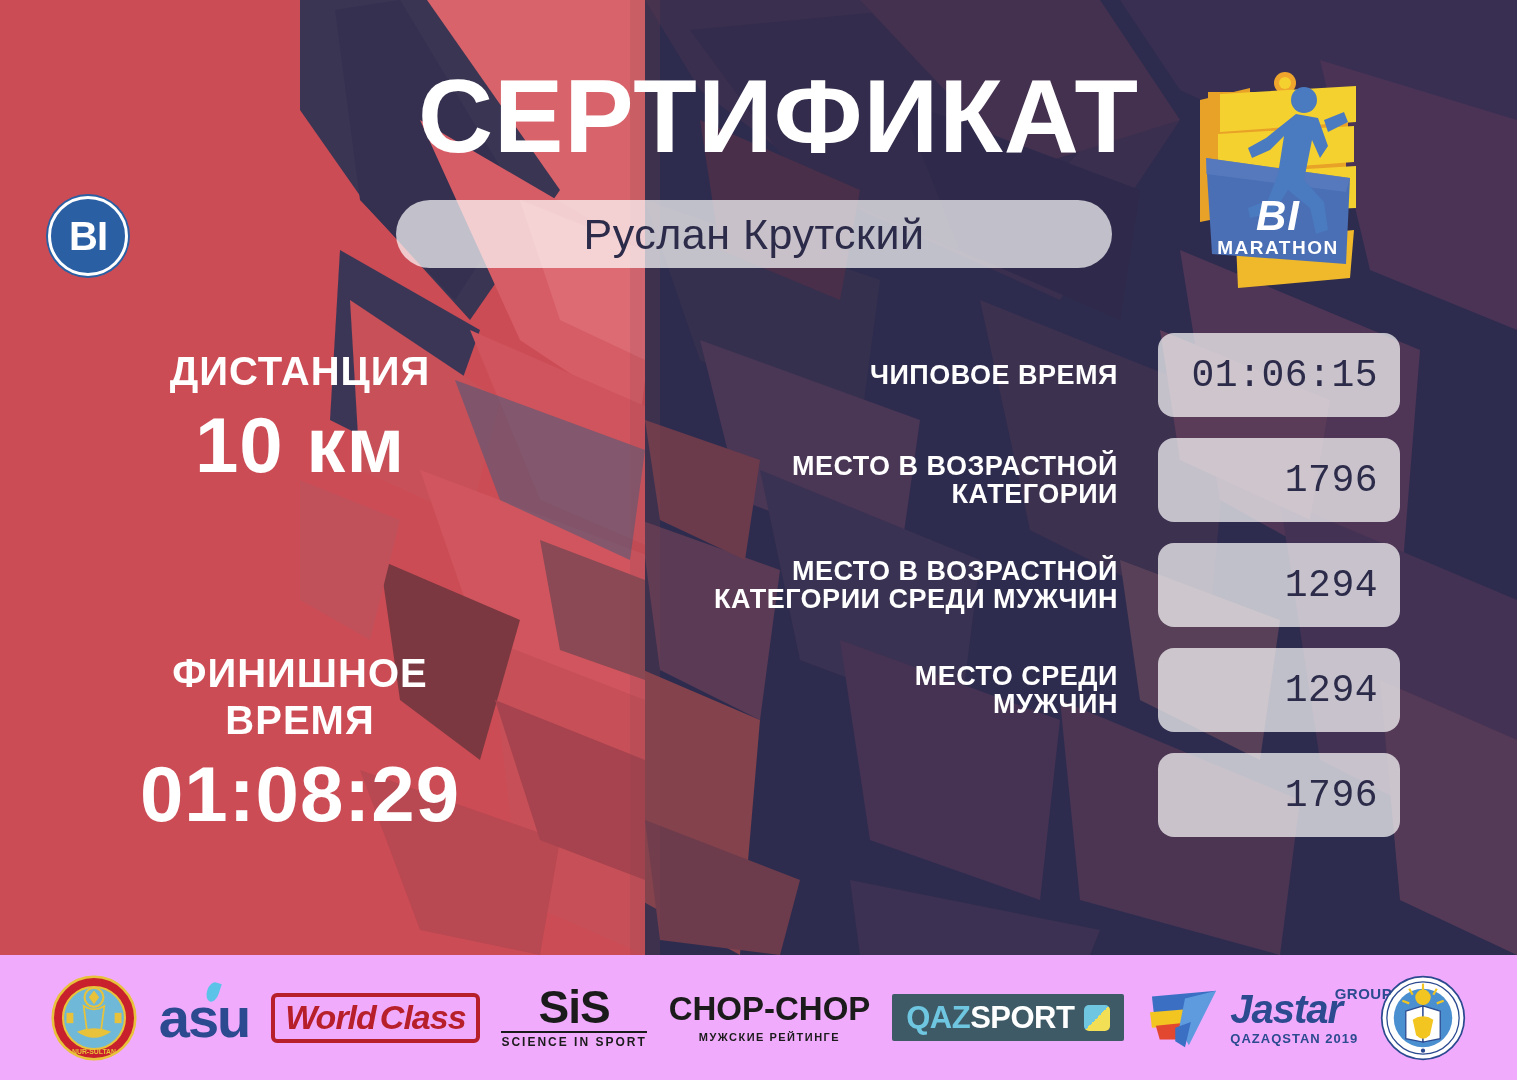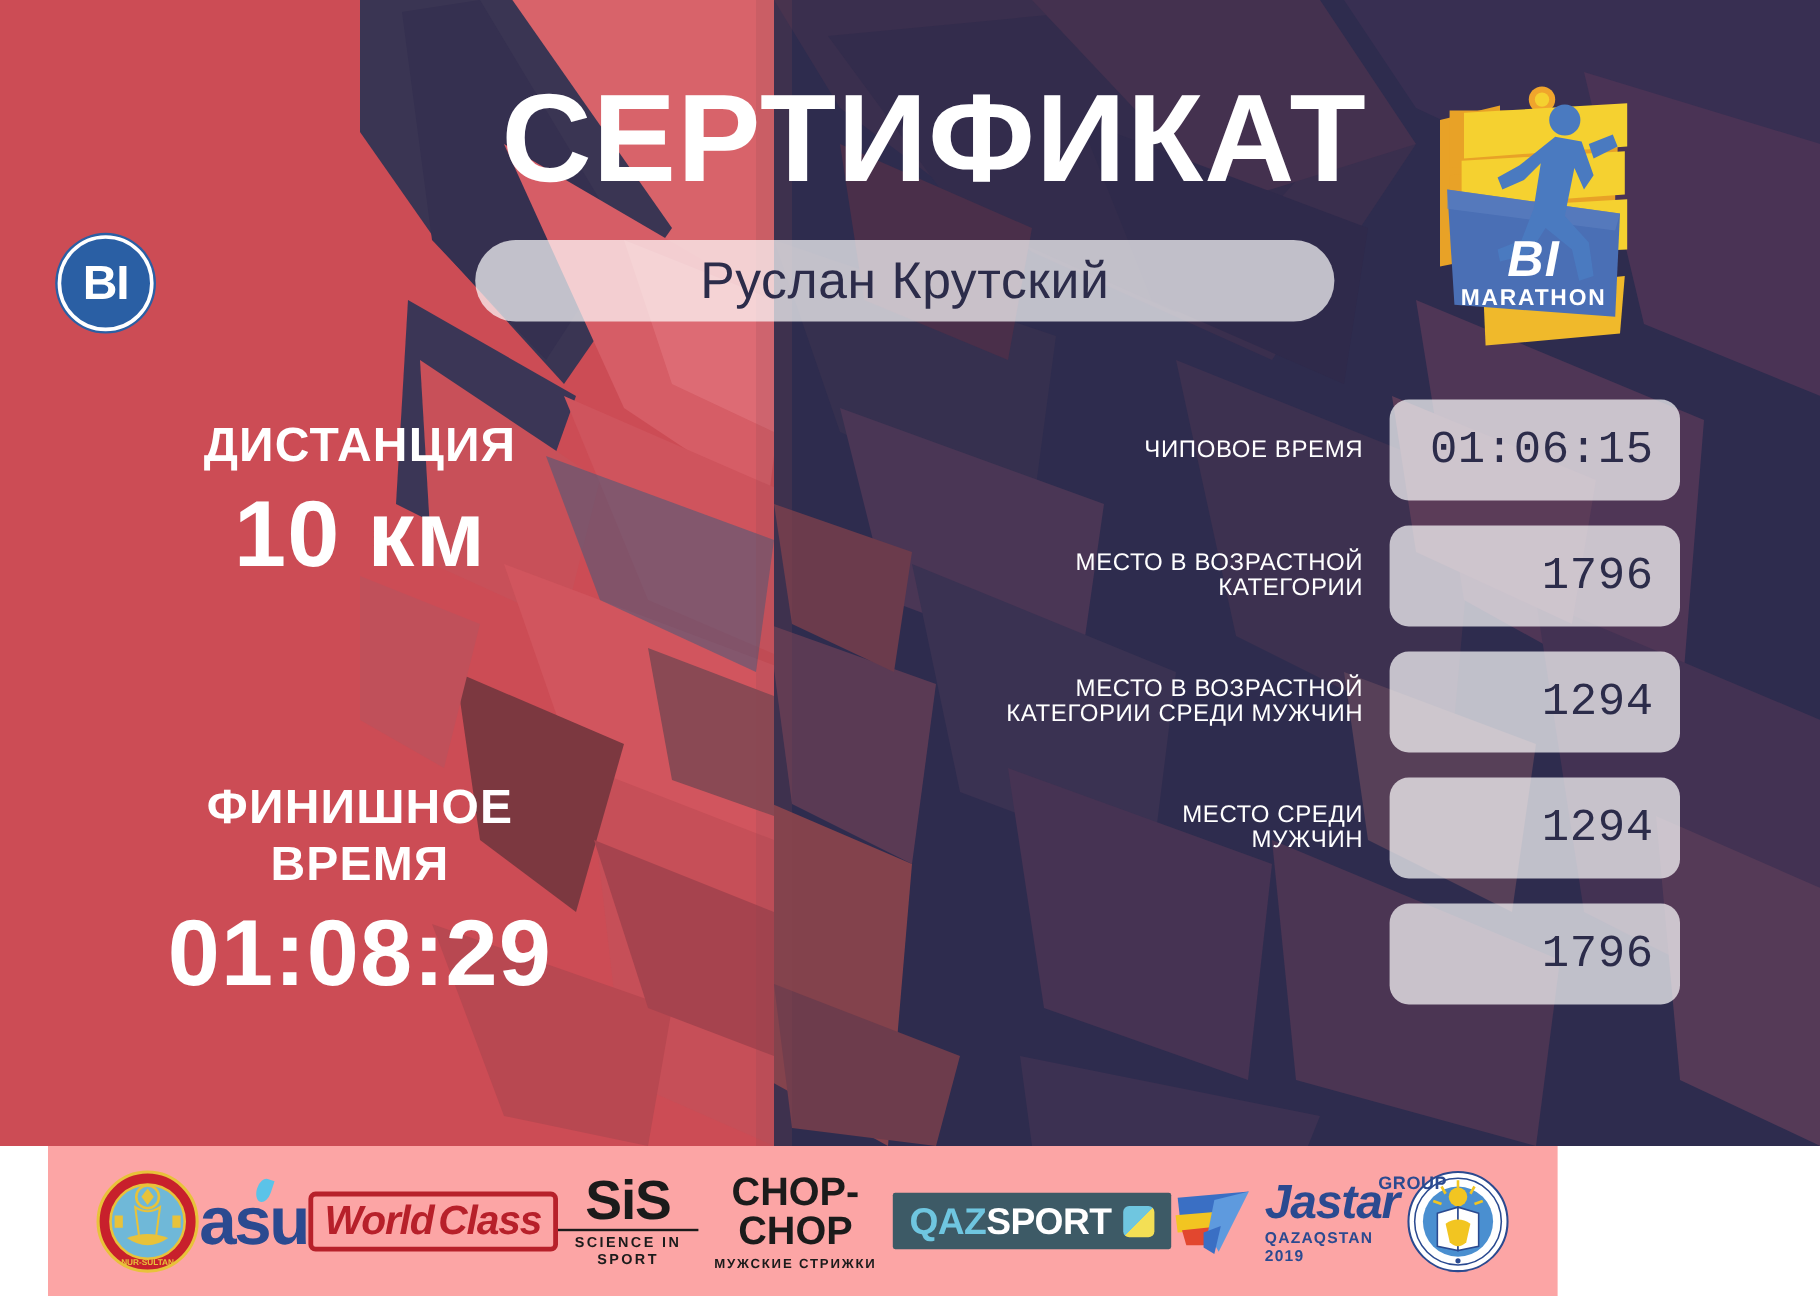--- a/index.html
+++ b/index.html
@@ -108,53 +108,52 @@
     position:relative;
     height:70px;
     margin-bottom:35px;
     display:flex;
     align-items:center;
     justify-content:flex-end;
   }
   .row:last-child { margin-bottom:0; }
   .row .rlabel {
     color:#ffffff;
-    font-size:20px;
-    font-weight:normal;
+    font-size:27px;
+    font-weight:bold;
     line-height:1.05;
     text-align:right;
     text-transform:uppercase;
     letter-spacing:0.5px;
-    padding-right:22px;
+    padding-right:40px;
     max-width:620px;
     white-space:pre-line;
   }
   .row .rbadge {
     width:242px; height:84px;
     background:rgba(255,255,255,0.70);
     border-radius:16px;
     display:flex; align-items:center; justify-content:flex-end;
     padding-right:22px;
     flex:none;
     font-family:Liberation Mono, monospace;
   }
   .row .rbadge span {
     color:#2c2c4a; font-size:38px; font-weight:normal; letter-spacing:0.5px;
   }
 
   
   .footer {
     position:absolute;
-    left:0; top:955px; width:1258px; height:125px;
-    background:#fca5a5;
+    left:0; top:955px; width:1517px; height:125px;
+    background:#f0abfc;
     display:flex;
     align-items:center;
     justify-content:space-around;
     padding:0 40px;
-    margin-left:40px;
   }
   .sponsor { display:flex; align-items:center; justify-content:center; }
 
   
   .sp-seal { width:86px; height:86px; }
 
   
   .sp-asu { font-size:56px; font-weight:bold; color:#2b4a90; letter-spacing:-2px;
             position:relative; line-height:1; }
   .sp-asu .drop { position:absolute; top:-8px; left:48px; width:12px; height:20px;
@@ -397,21 +396,21 @@
     <div class="sponsor">
       <div class="sp-sis">
         <div class="big">SiS</div>
         <div class="sub">SCIENCE IN SPORT</div>
       </div>
     </div>
 
     <div class="sponsor">
       <div class="sp-chop">
         <div class="big">CHOP-CHOP</div>
-        <div class="sub">МУЖСКИЕ СТРИЖКИ</div>
+        <div class="sub">МУЖСКИЕ РЕЙТИНГЕ</div>
       </div>
     </div>
 
     <div class="sponsor">
       <div class="sp-qaz">
         <span class="qz"><i>QAZ</i><b>SPORT</b></span>
         <span class="mark"></span>
       </div>
     </div>
 

